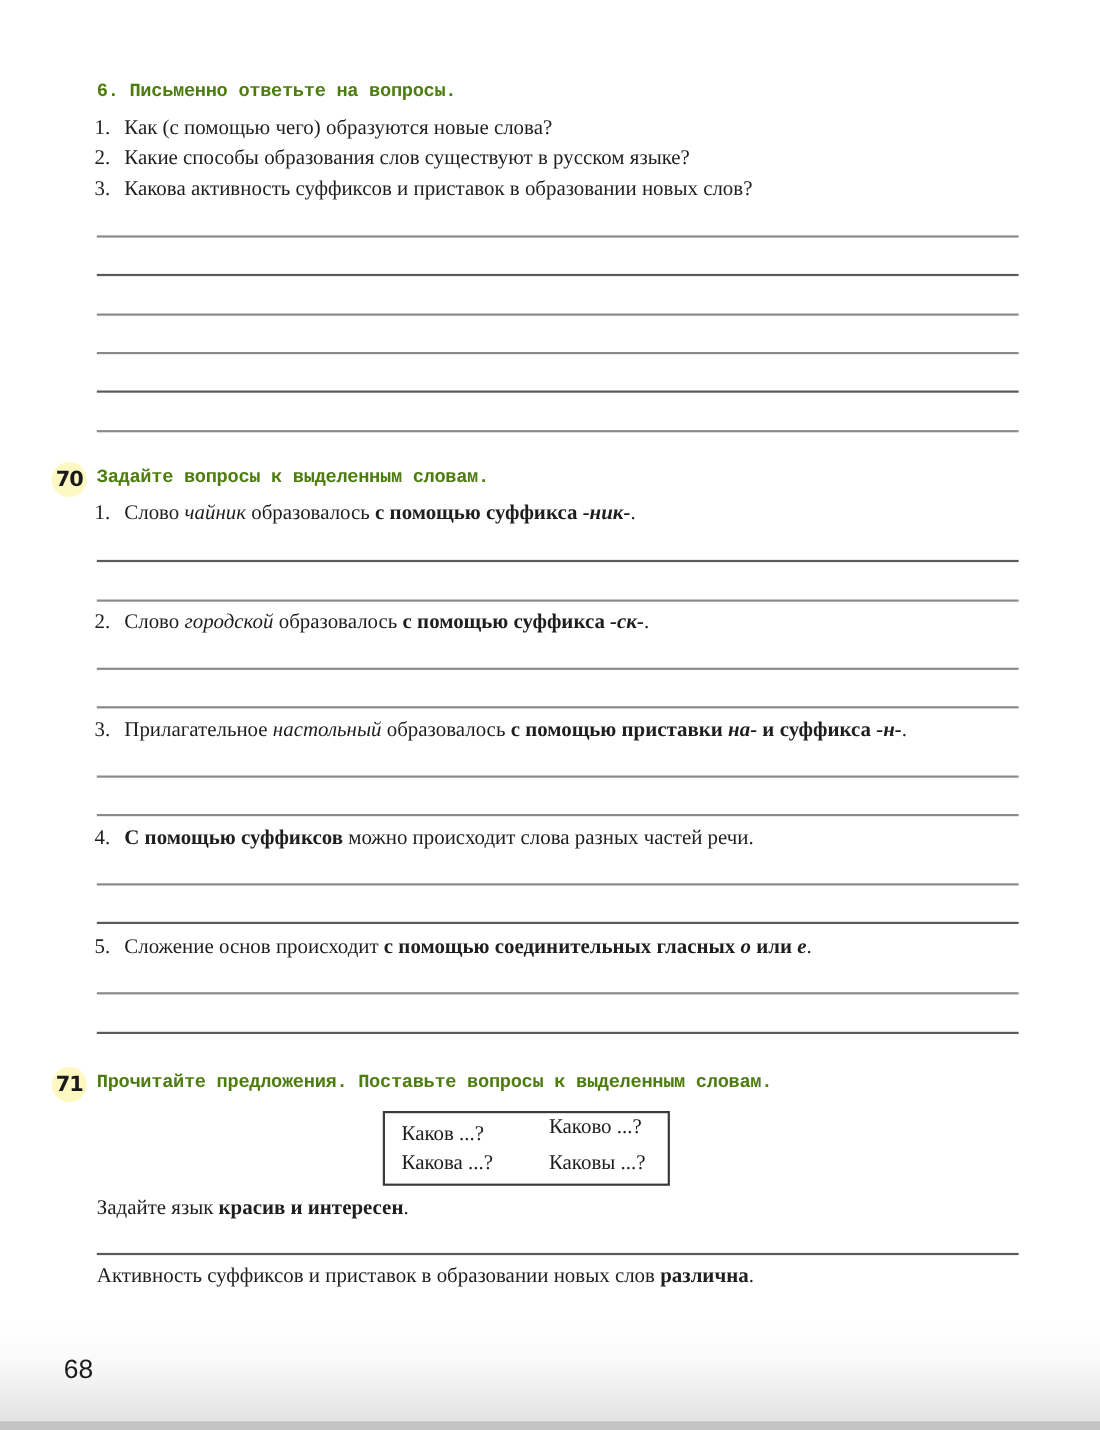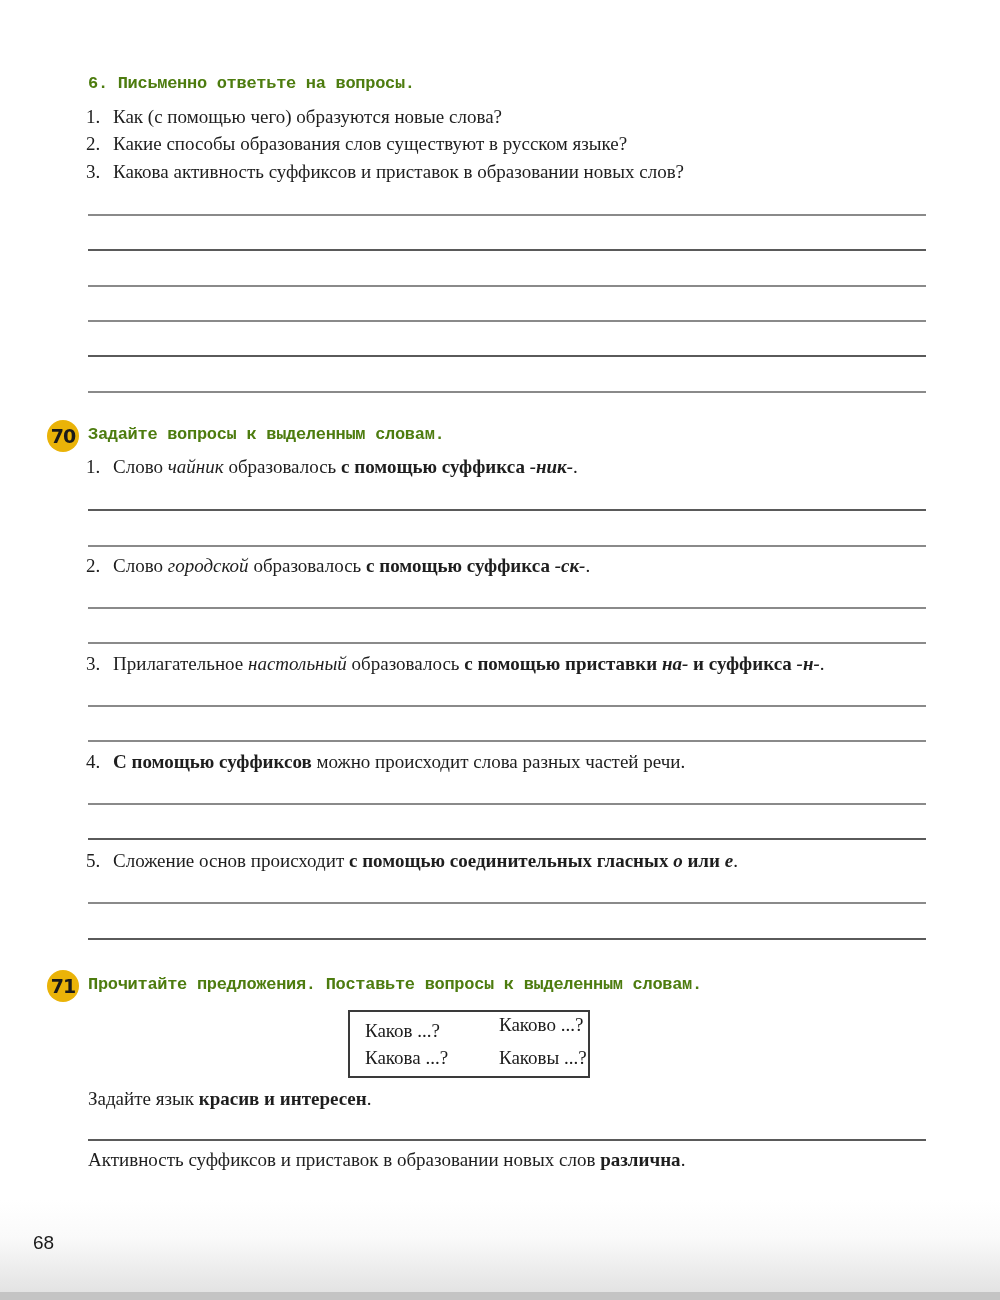--- a/index.html
+++ b/index.html
@@ -18,45 +18,45 @@
     background: #c4c4c4;
   }
   .heading {
     position: absolute; left: 88px;
     font-family: Liberation Mono, monospace;
     font-weight: bold; font-size: 17px; letter-spacing: -0.3px; color: #4d7c0f;
     white-space: nowrap;
   }
   .badge {
     position: absolute; left: 47px; width: 32px; height: 32px; border-radius: 50%;
-    background: #eab308;
+    background: #fef9c3;
     font-family: "DejaVu Sans", "Liberation Sans", sans-serif;
     font-weight: bold; font-size: 19px; letter-spacing: -1px; color: #1a1a1a;
     display: flex; align-items: center; justify-content: center;
   }
   .line-text {
     position: absolute; left: 86px; font-size: 19px; white-space: nowrap; color: #1e1e1e;
   }
   .num { display: inline-block; width: 27px; }
   .b { font-weight: bold; }
   .i { font-style: italic; }
   .rule {
     position: absolute; left: 88px; width: 838px; height: 2px;
     background: #5a5a5a;
   }
   .rule.light { background: #8a8a8a; }
   .qbox {
-    position: absolute; left: 348px; top: 1010px; width: 242px; height: 68px;
+    position: absolute; left: 348px; top: 1010px; width: 261px; height: 68px;
     border: 2px solid #3a3a3a; box-sizing: border-box;
   }
   .qcell { position: absolute; font-size: 19px; white-space: nowrap; }
   .page-number {
-    position: absolute; left: 33px; top: 1232px;
+    position: absolute; left: 58px; top: 1232px;
     font-family: "Liberation Sans", "DejaVu Sans", sans-serif;
-    font-size: 19px; color: #1a1a1a;
+    font-size: 24px; color: #1a1a1a;
   }
 </style>
 </head>
 <body>
 
 <div class="heading" style="top:74px;">6. Письменно ответьте на вопросы.</div>
 
 <div class="line-text" style="top:106px;">
   <span class="num">1.</span><span>Как (с помощью чего) образуются новые слова?</span>
 </div>

